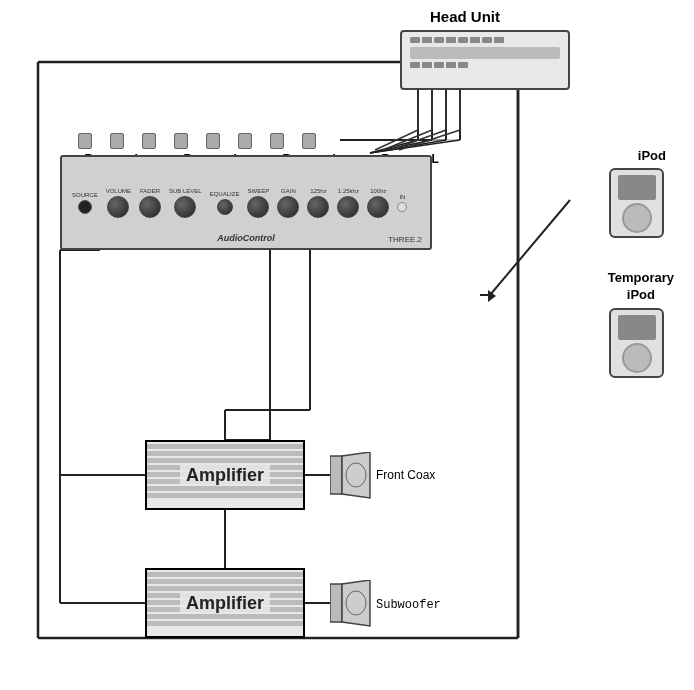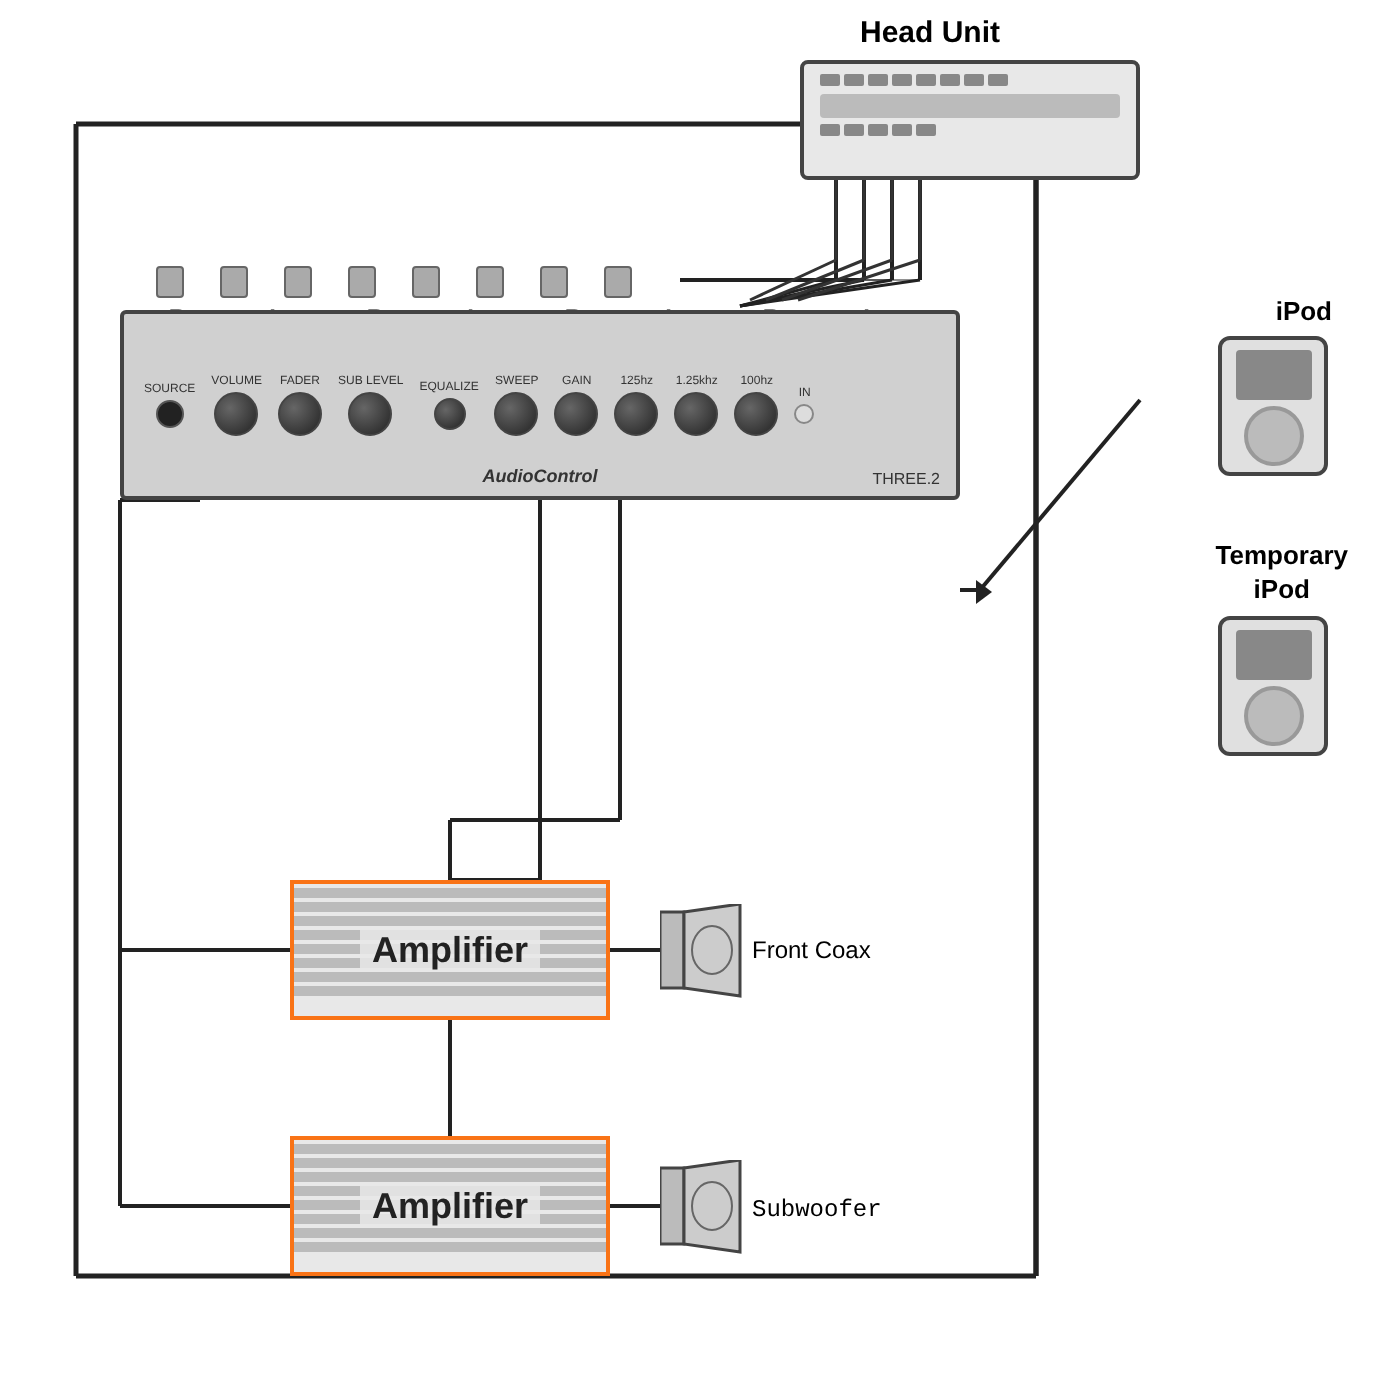--- a/index.html
+++ b/index.html
@@ -59,21 +59,21 @@
       background: #bbb;
       border-radius: 2px;
       margin-bottom: 3px;
     }
 
     
     .audiocontrol-unit {
       position: absolute;
       top: 155px;
       left: 60px;
-      width: 420px;
+      width: 372px;
       height: 95px;
       border: 2px solid #444;
       background: #d0d0d0;
       border-radius: 3px;
     }
 
     
     .knobs-area {
       display: flex;
       align-items: center;
@@ -194,21 +194,21 @@
       border: 2px solid #444;
       background: #e0e0e0;
       border-radius: 6px;
     }
 
     
     .amp-box {
       position: absolute;
       width: 160px;
       height: 70px;
-      border: 2px solid #f97316;
+      border: 2px solid #000000;
       background: #e8e8e8;
       display: flex;
       flex-direction: column;
       justify-content: center;
       align-items: center;
     }
     .amp-stripes {
       width: 100%;
       position: absolute;
       top: 0;

